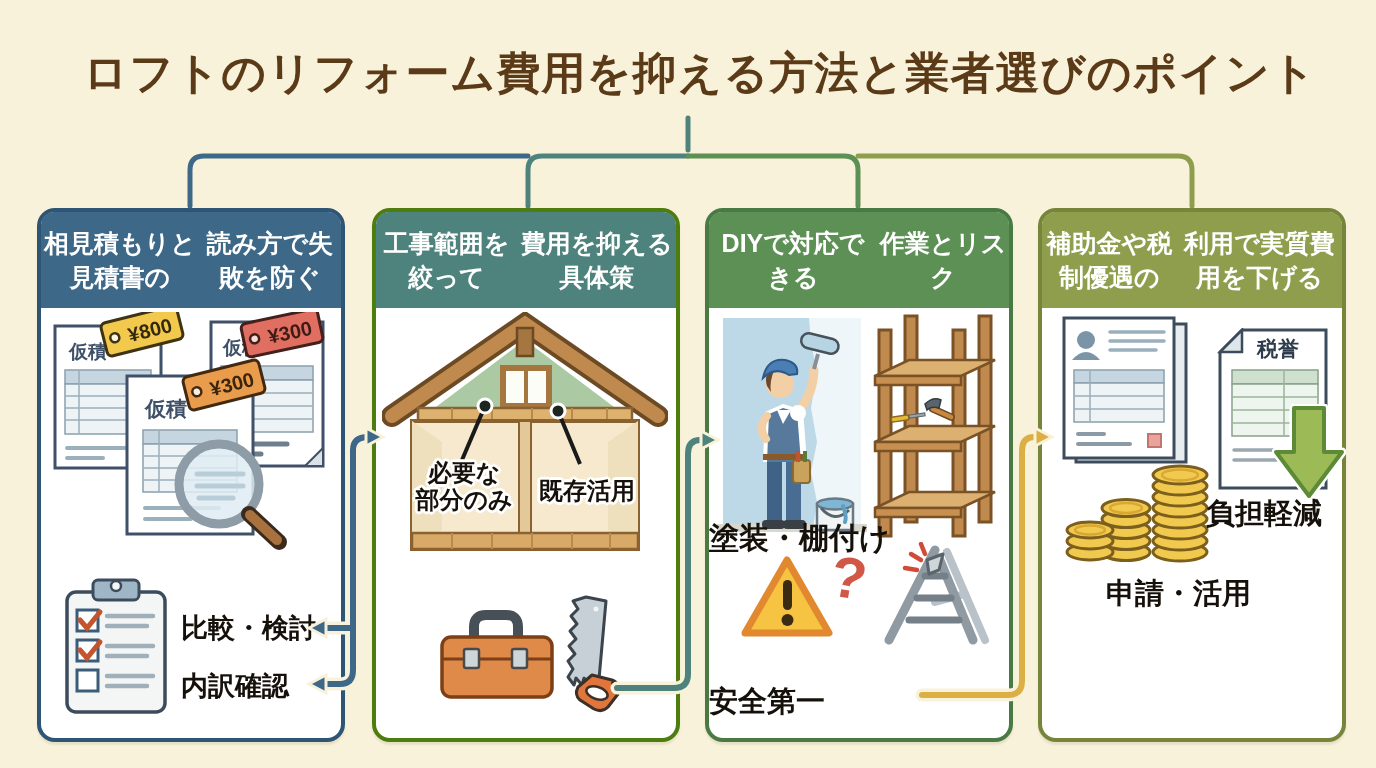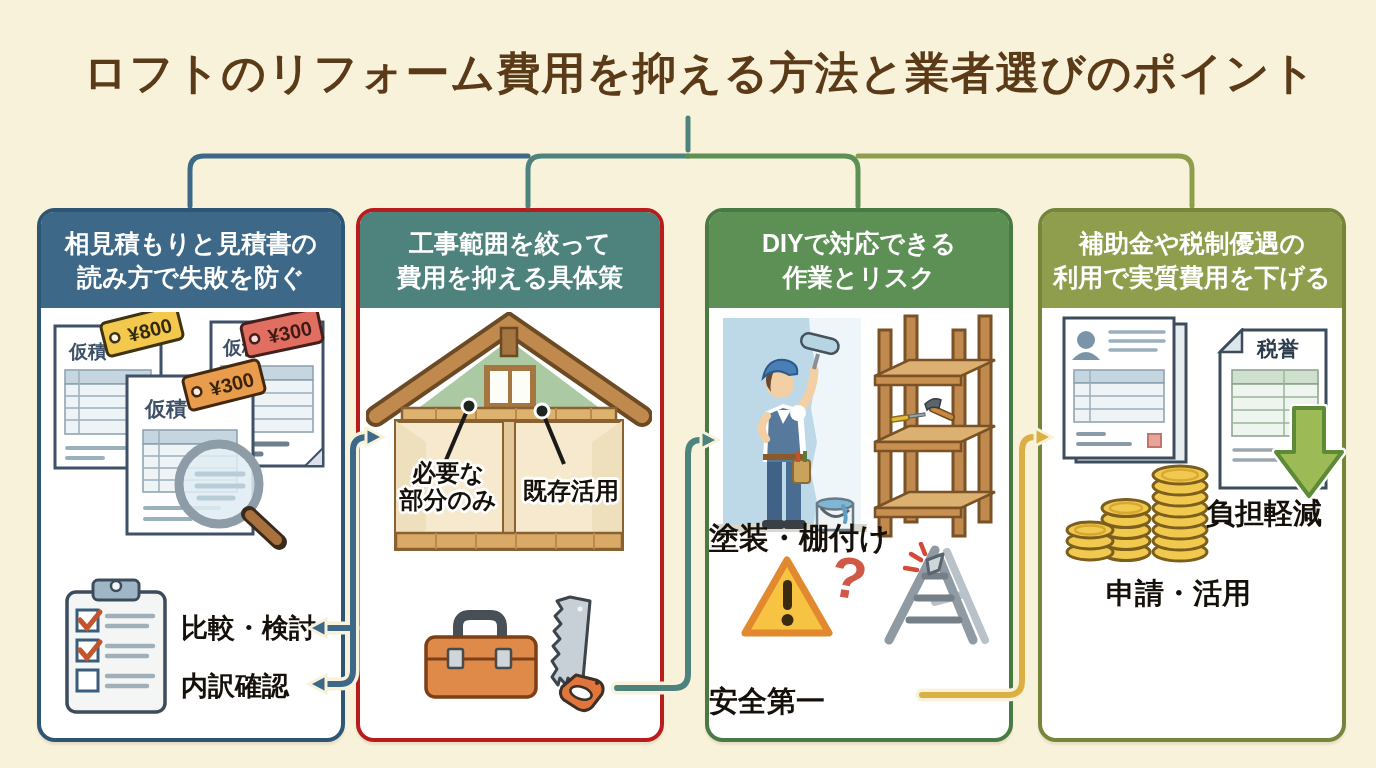--- a/index.html
+++ b/index.html
@@ -14,26 +14,26 @@
     text-align:center;font-size:44px;font-weight:800;color:#5b3a18;
     letter-spacing:1px;
   }
   .connectors{position:absolute;left:0;top:0;z-index:3;pointer-events:none;}
   .panel{
     position:absolute;top:208px;width:300px;height:526px;
     background:#ffffff;border-radius:18px;z-index:1;
     box-shadow:0 3px 2px rgba(90,70,30,.10);
   }
   .p1{left:37px;border:4px solid #2e5573;}
-  .p2{left:356px;border:4px solid #b91c1c;}
+  .p2{left:372px;border:4px solid #4d7c0f;}
   .p3{left:705px;border:4px solid #4a7a44;}
   .p4{left:1038px;border:4px solid #75853a;}
   .ph{
     height:96px;border-radius:13px 13px 0 0;color:#fff;
-    display:flex;flex-direction:column;justify-content:center;align-items:center;
+    display:flex;flex-direction:row;justify-content:center;align-items:center;
     font-size:25px;font-weight:800;line-height:1.38;text-align:center;
   }
   .p1 .ph{background:#3d6888;}
   .p2 .ph{background:#4e837d;}
   .p3 .ph{background:#5d9055;justify-content:center;}
   .p4 .ph{background:#8f9e4d;}
   .pb{position:relative;width:100%;height:422px;}
   .biglbl{
     position:absolute;font-size:27px;font-weight:800;color:#15100a;white-space:nowrap;
   }

